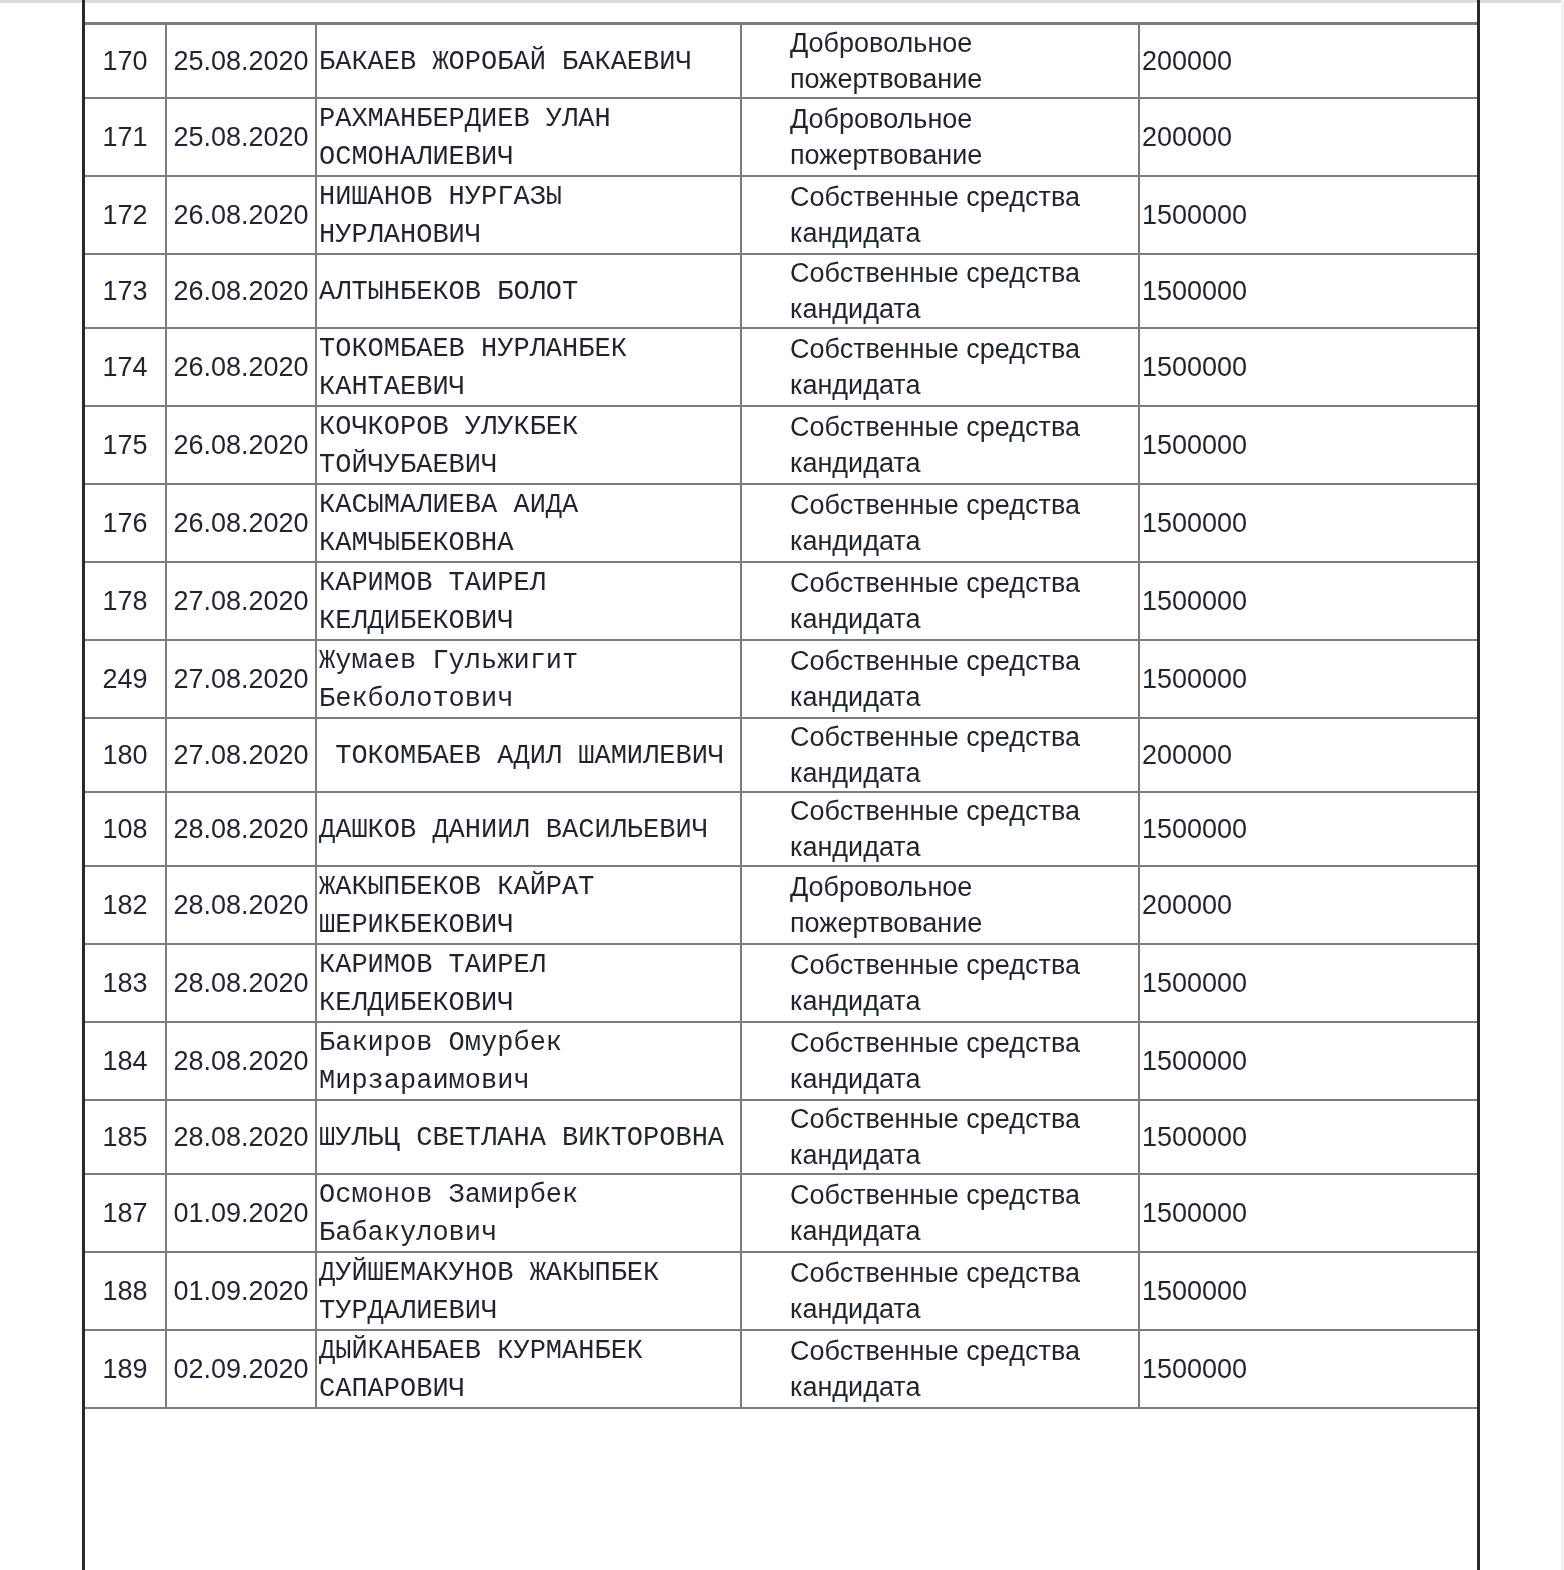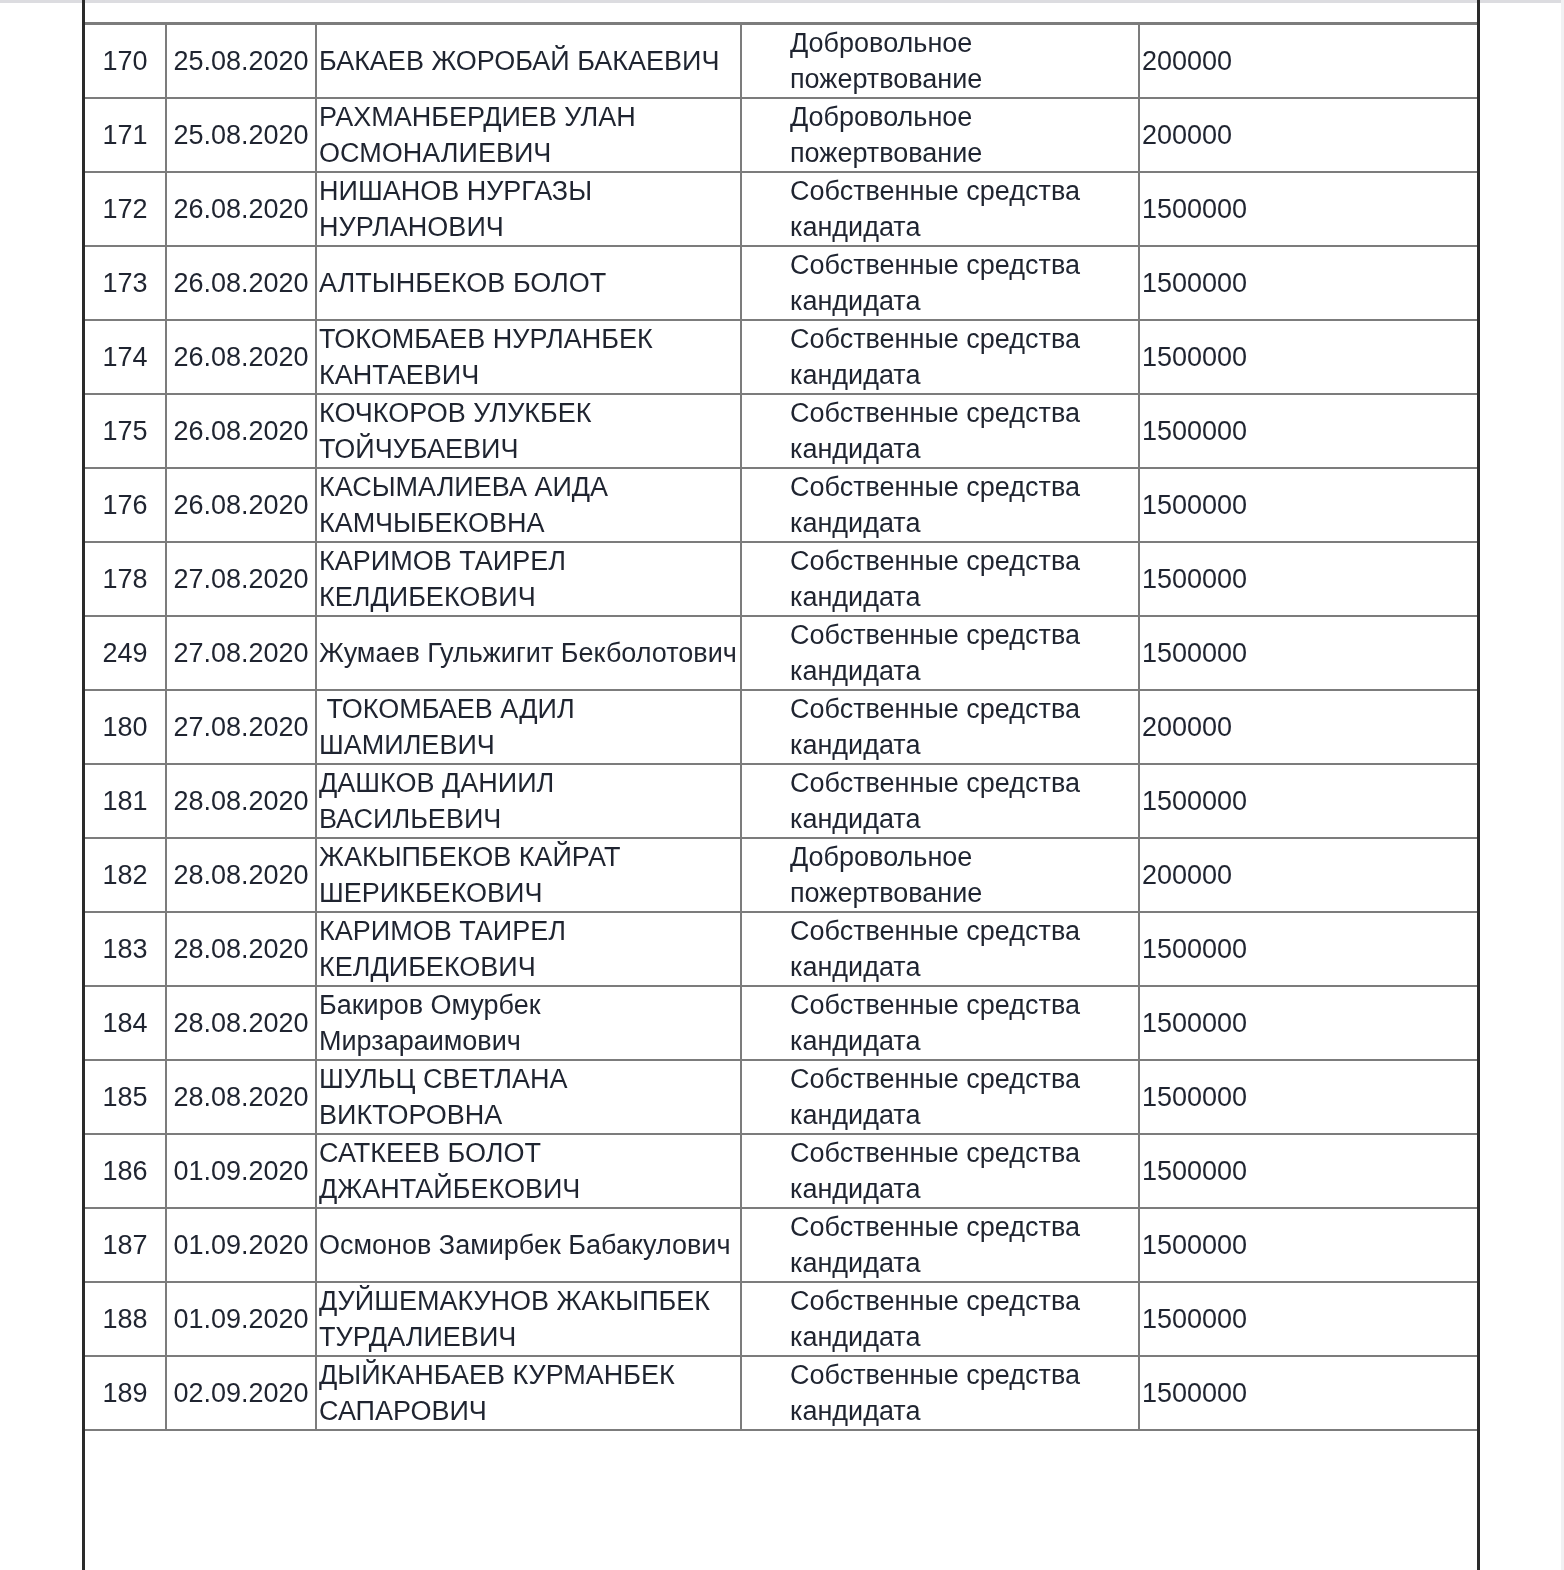--- a/index.html
+++ b/index.html
@@ -55,21 +55,21 @@
     overflow: hidden;
   }
   tr:first-child td { border-top: 3px solid #7c7c7c; }
   td:first-child { border-left: none; }
   td:last-child { border-right: none; }
   .c-num  { width: 81px;  text-align: center; }
   .c-date { width: 150px; text-align: center; }
   .c-name { width: 425px; text-align: left; }
   .c-src  { width: 398px; text-align: left; padding-left: 48px; }
   .c-amt  { text-align: left; }
-  .name-text { white-space: pre-wrap; }
+  .name-text { white-space: pre-wrap; font-family: Liberation Mono, monospace; }
 </style>
 </head>
 <body>
 
 <div class="top-bar"></div>
 <div class="right-edge"></div>
 
 <div class="table-wrap">
   <table>
     <tbody id="tbody">
@@ -149,21 +149,21 @@
 
   <tr>
     <td class="c-num">180</td>
     <td class="c-date">27.08.2020</td>
     <td class="c-name"><span class="name-text"> ТОКОМБАЕВ АДИЛ ШАМИЛЕВИЧ</span></td>
     <td class="c-src">Собственные средства кандидата</td>
     <td class="c-amt">200000</td>
   </tr>
 
   <tr>
-    <td class="c-num">181</td>
+    <td class="c-num">108</td>
     <td class="c-date">28.08.2020</td>
     <td class="c-name"><span class="name-text">ДАШКОВ ДАНИИЛ ВАСИЛЬЕВИЧ</span></td>
     <td class="c-src">Собственные средства кандидата</td>
     <td class="c-amt">1500000</td>
   </tr>
 
   <tr>
     <td class="c-num">182</td>
     <td class="c-date">28.08.2020</td>
     <td class="c-name"><span class="name-text">ЖАКЫПБЕКОВ КАЙРАТ ШЕРИКБЕКОВИЧ</span></td>
@@ -188,27 +188,20 @@
   </tr>
 
   <tr>
     <td class="c-num">185</td>
     <td class="c-date">28.08.2020</td>
     <td class="c-name"><span class="name-text">ШУЛЬЦ СВЕТЛАНА ВИКТОРОВНА</span></td>
     <td class="c-src">Собственные средства кандидата</td>
     <td class="c-amt">1500000</td>
   </tr>
 
-  <tr>
-    <td class="c-num">186</td>
-    <td class="c-date">01.09.2020</td>
-    <td class="c-name"><span class="name-text">САТКЕЕВ БОЛОТ ДЖАНТАЙБЕКОВИЧ</span></td>
-    <td class="c-src">Собственные средства кандидата</td>
-    <td class="c-amt">1500000</td>
-  </tr>
 
   <tr>
     <td class="c-num">187</td>
     <td class="c-date">01.09.2020</td>
     <td class="c-name"><span class="name-text">Осмонов Замирбек Бабакулович</span></td>
     <td class="c-src">Собственные средства кандидата</td>
     <td class="c-amt">1500000</td>
   </tr>
 
   <tr>

